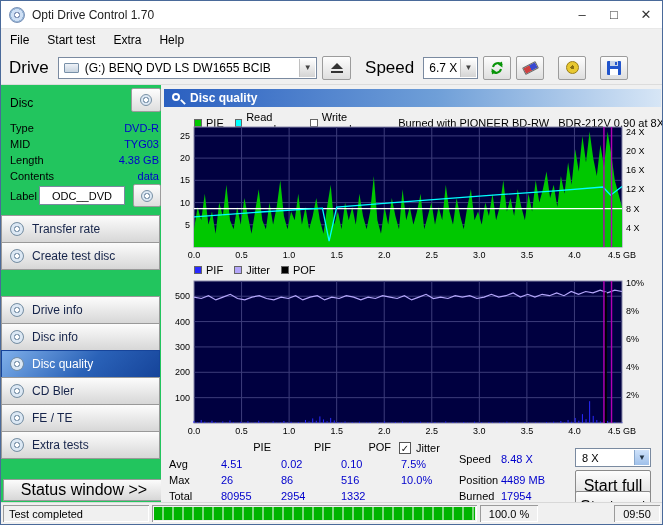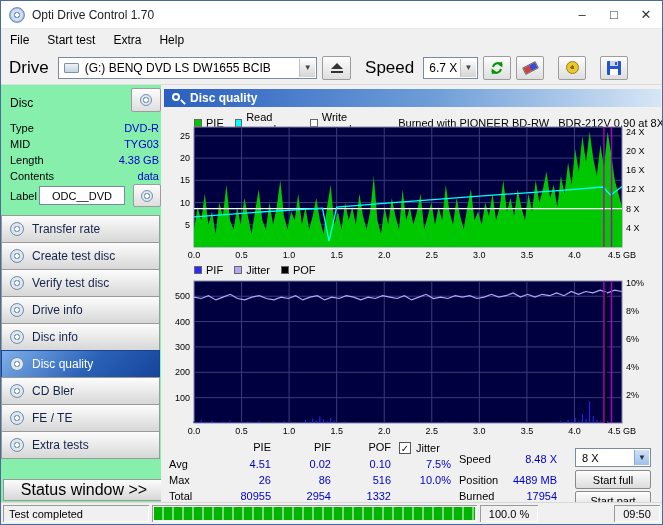--- a/index.html
+++ b/index.html
@@ -22,21 +22,21 @@
   .tb-label{margin-right:9px;font-size:17px}
   .combo{height:22px;background:#fff;border:1px solid #7a8aa0;display:flex;align-items:center;position:relative;padding:0 20px 0 5px;font-size:12px;white-space:nowrap;overflow:hidden}
   .combo .arrow{position:absolute;right:1px;top:1px;bottom:1px;width:16px;background:linear-gradient(#fefefe,#d4d4d4);border-left:1px solid #c0c0c0;display:flex;align-items:center;justify-content:center;font-size:8px;color:#444}
   .drive-glyph{width:15px;height:10px;border:1px solid #7890a8;background:linear-gradient(#eef2f8,#c8d4e0);margin-right:6px;border-radius:1px;flex:none}
   .tbtn{height:24px;min-width:28px;margin-left:5px;background:linear-gradient(#fdfdfd,#dedede);border:1px solid #9c9c9c;border-radius:2px;display:flex;align-items:center;justify-content:center}
   .tool-group{margin-left:auto;margin-right:26px;display:flex;gap:9px}
   .eraser{width:15px;height:8px;background:linear-gradient(90deg,#d04040 50%,#3a4ad0 50%);transform:rotate(-28deg);border:1px solid #666;border-radius:1px}
   .gear{width:13px;height:13px;border-radius:50%;background:radial-gradient(circle,#8a7010 0 2px,#e8c830 2px 6px);border:1px solid #9a7d14}
 
   
-  .leftpanel{position:absolute;top:84px;left:0;width:168px;bottom:22px;background:#86efac;border-right:1px solid #d4d4d4}
+  .leftpanel{position:absolute;top:84px;left:0;width:168px;bottom:22px;background:#22c55e;border-right:1px solid #d4d4d4}
   .disc-title{position:absolute;top:11px;left:9px;font-size:12px}
   .disc-refresh{position:absolute;top:3px;right:7px;width:30px;height:24px}
   .cd{width:14px;height:14px;border-radius:50%;background:radial-gradient(circle,#ffffff 0 2px,#8fa4b8 2px 3.5px,#dce8f4 3.5px 6px,#9fb6cc 6px 7px);border:1px solid #7890a4;flex:none}
   .cd.small{width:12px;height:12px}
   .field-row{position:absolute;left:9px;right:9px;height:14px;display:flex;justify-content:space-between;font-size:11px}
   .field-value{color:#0000cc}
   .label-box{position:absolute;left:38px;top:101px;width:86px;height:19px;background:#fff;border:1px solid #7a8aa0;display:flex;align-items:center;justify-content:center;font-size:11px}
   .label-edit{position:absolute;right:7px;top:99px;width:27px;height:23px}
   .side-btn{position:absolute;left:0;width:159px;height:28px;display:flex;align-items:center;gap:8px;padding-left:8px;background:linear-gradient(#fcfcfc,#d7d7d7);border:1px solid #999;font-size:12px;color:#16244a}
   .side-btn.active{background:linear-gradient(135deg,#7fb0ea,#2a62b8 55%,#16449a);color:#fff;border-color:#16449a}
@@ -49,24 +49,24 @@
   .mag::after{content:"";position:absolute;left:6px;top:6px;width:6px;height:2px;background:#fff;transform:rotate(45deg)}
   .legend{position:absolute;display:flex;align-items:center;font-size:11px}
   .li{display:flex;align-items:center;gap:4px;margin-right:11px}
   .sq{width:8px;height:8px;border:1px solid #666}
   .burn-info{margin-left:13px;white-space:pre;font-size:11px}
   svg text{font-family:"Liberation Sans",sans-serif}
 
   
   .stats{position:absolute;top:356px;left:0;right:0;bottom:0;font-size:11px}
   .s-abs{position:absolute}
-  .num{color:#0000cc;text-align:right;width:50px}
+  .num{color:#0000cc;text-align:left;width:50px}
   .hdr{text-align:right;width:50px}
   .chk{position:absolute;left:238px;top:1px;width:12px;height:12px;background:#fff;border:1px solid #555;font-size:10px;line-height:11px;text-align:center;color:#111}
-  .pbtn{position:absolute;left:414px;width:76px;height:19px;background:linear-gradient(#fdfdfd,#dcdcdc);border:1px solid #8a8a8a;border-radius:2px;font-size:11px;display:flex;align-items:center;justify-content:center}
+  .pbtn{position:absolute;left:414px;width:76px;height:31px;background:linear-gradient(#fdfdfd,#dcdcdc);border:1px solid #8a8a8a;border-radius:2px;font-size:16px;display:flex;align-items:center;justify-content:center}
   .sel{position:absolute;left:414px;top:7px;width:76px;height:19px;background:#fff;border:1px solid #7a8aa0;font-size:11px;display:flex;align-items:center;padding-left:6px}
   .sel .arrow{position:absolute;right:1px;top:1px;bottom:1px;width:15px;background:linear-gradient(#cfe2fa,#9fc0ea);border-left:1px solid #8aa8cc;display:flex;align-items:center;justify-content:center;font-size:8px;color:#234}
 
   
   .statusbar{position:absolute;left:0;right:0;bottom:0;height:22px;background:#f0f0f0;display:flex;align-items:center;padding:2px 2px;gap:3px;border-top:1px solid #d8d8d8}
   .sb-cell{height:17px;box-shadow:inset 1px 1px 0 #9a9a9a,inset -1px -1px 0 #fff;display:flex;align-items:center;padding:0 6px;font-size:11px;background:#f0f0f0}
   .sb-status{width:146px}
   .sb-progress{flex:1;padding:2px}
   .progress-fill{height:100%;background:repeating-linear-gradient(90deg,#00b400 0 8px,#7cd87c 8px 10px)}
   .sb-pct{width:58px;justify-content:center}
@@ -170,24 +170,20 @@
       <span class="cd small"></span>
     </div>
 
     <div class="side-btn" style="top:130px">
       <span class="cd"></span>
       <span>Transfer rate</span>
     </div>
     <div class="side-btn" style="top:157px">
       <span class="cd"></span>
       <span>Create test disc</span>
-    </div>
-    <div class="side-btn" style="top:184px">
-      <span class="cd"></span>
-      <span>Verify test disc</span>
     </div>
     <div class="side-btn" style="top:211px">
       <span class="cd"></span>
       <span>Drive info</span>
     </div>
     <div class="side-btn" style="top:238px">
       <span class="cd"></span>
       <span>Disc info</span>
     </div>
     <div class="side-btn active" style="top:265px">

